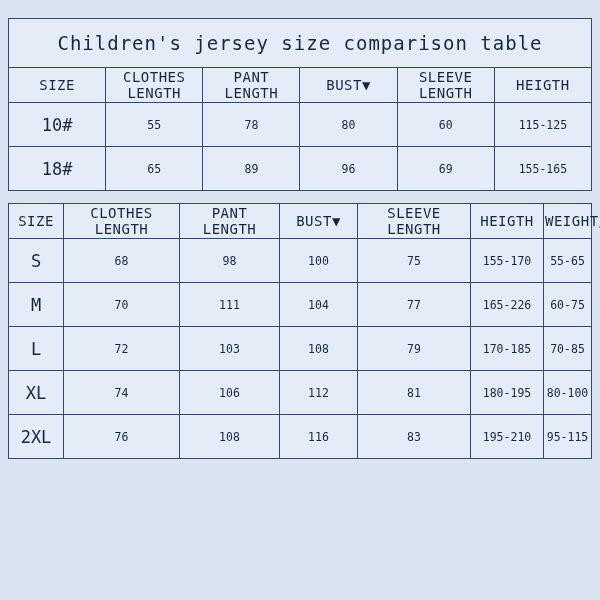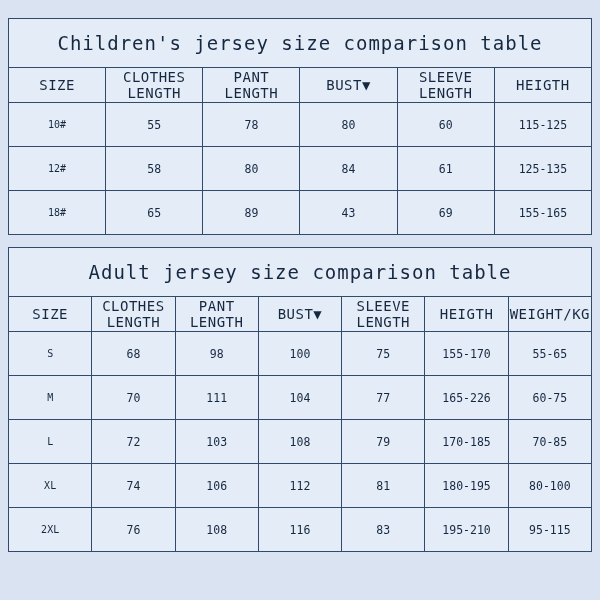--- a/index.html
+++ b/index.html
@@ -45,21 +45,21 @@
   .head-cell {
     font-size: 14px;
     height: 32px;
     letter-spacing: 0.5px;
   }
   .body-cell {
     font-size: 11.5px;
     height: 41px;
   }
   .body-cell.size-col {
-    font-size: 10px;
+    font-size: 17px;
   }
   .spacer {
     height: 12px;
   }
 </style>
 </head>
 <body>
 
 <div class="page">
 
@@ -78,45 +78,34 @@
       </tr>
       <tr>
         <td class="body-cell size-col">10#</td>
         <td class="body-cell">55</td>
         <td class="body-cell">78</td>
         <td class="body-cell">80</td>
         <td class="body-cell">60</td>
         <td class="body-cell">115-125</td>
       </tr>
       <tr>
-        <td class="body-cell size-col">12#</td>
-        <td class="body-cell">58</td>
-        <td class="body-cell">80</td>
-        <td class="body-cell">84</td>
-        <td class="body-cell">61</td>
-        <td class="body-cell">125-135</td>
-      </tr>
-      <tr>
         <td class="body-cell size-col">18#</td>
         <td class="body-cell">65</td>
         <td class="body-cell">89</td>
-        <td class="body-cell">43</td>
+        <td class="body-cell">96</td>
         <td class="body-cell">69</td>
         <td class="body-cell">155-165</td>
       </tr>
     </tbody>
   </table>
 
   <div class="spacer"></div>
 
   <table class="size-table">
     <tbody>
-      <tr>
-        <td class="title-cell" colspan="7">Adult jersey size comparison table</td>
-      </tr>
       <tr>
         <td class="head-cell" style="width:52px">SIZE</td>
         <td class="head-cell" style="width:113px">CLOTHES LENGTH</td>
         <td class="head-cell" style="width:97px">PANT LENGTH</td>
         <td class="head-cell" style="width:75px">BUST▼</td>
         <td class="head-cell" style="width:110px">SLEEVE LENGTH</td>
         <td class="head-cell" style="width:70px">HEIGTH</td>
         <td class="head-cell">WEIGHT/KG</td>
       </tr>
       <tr>

